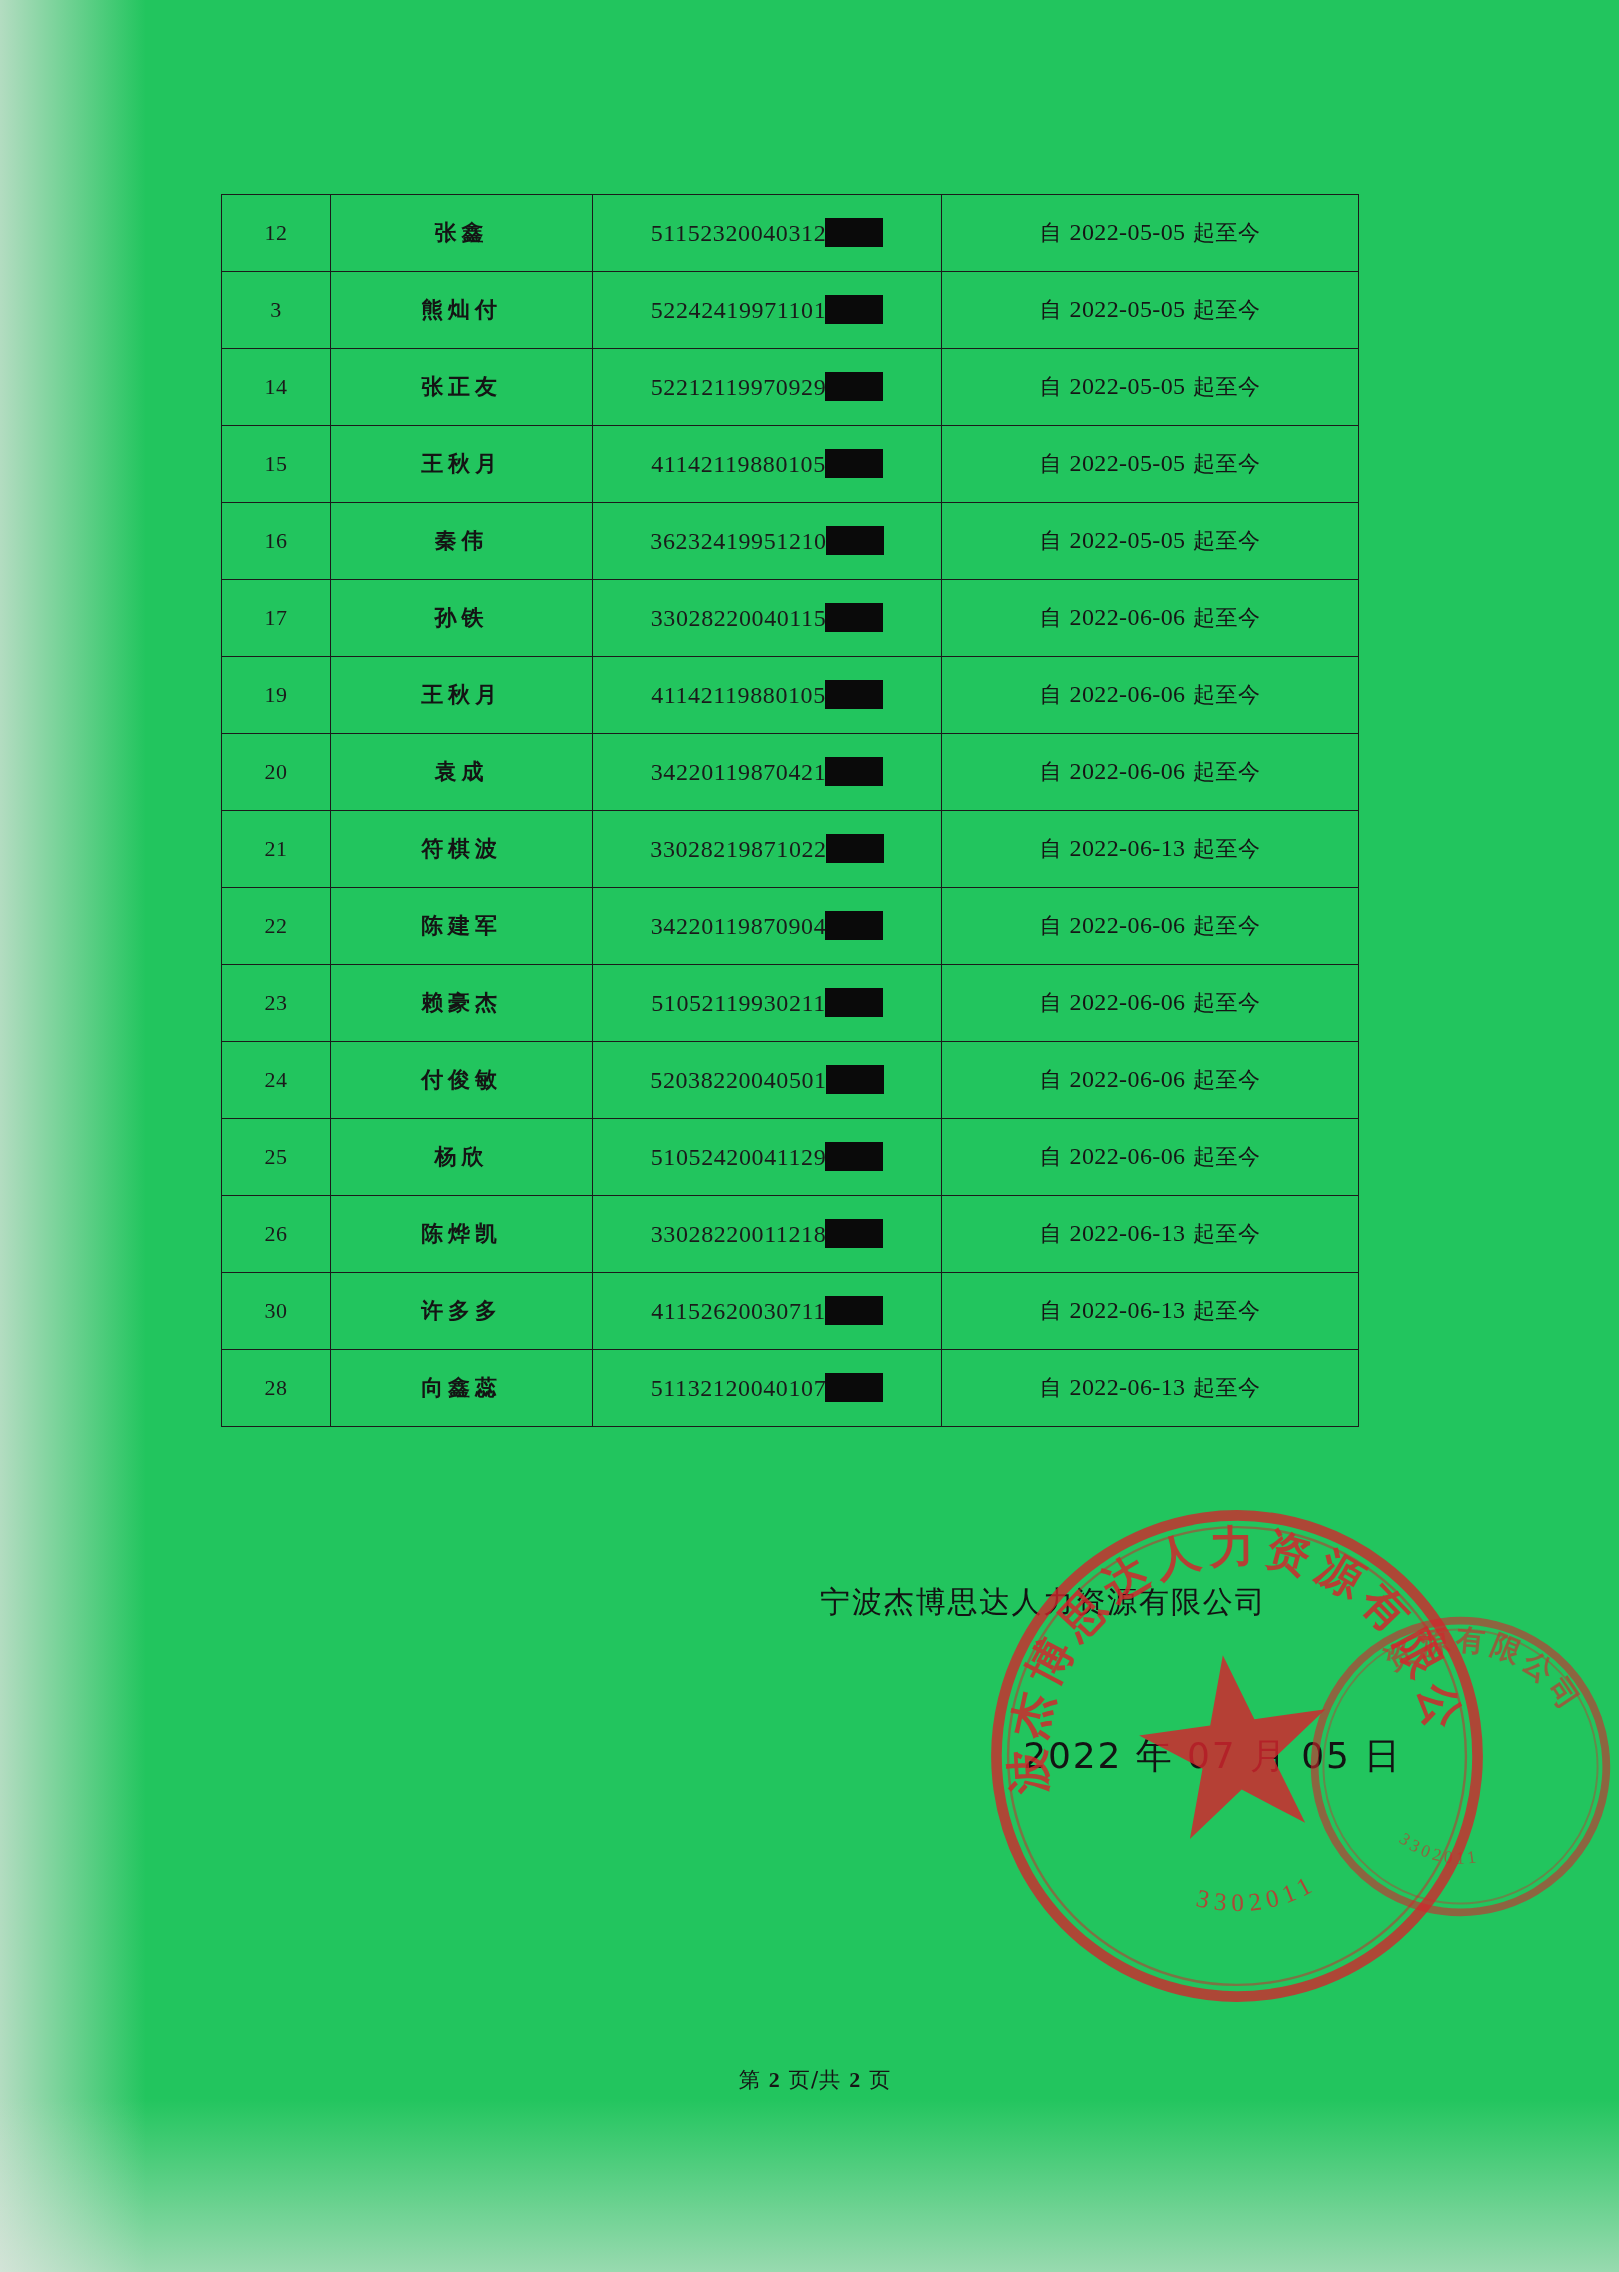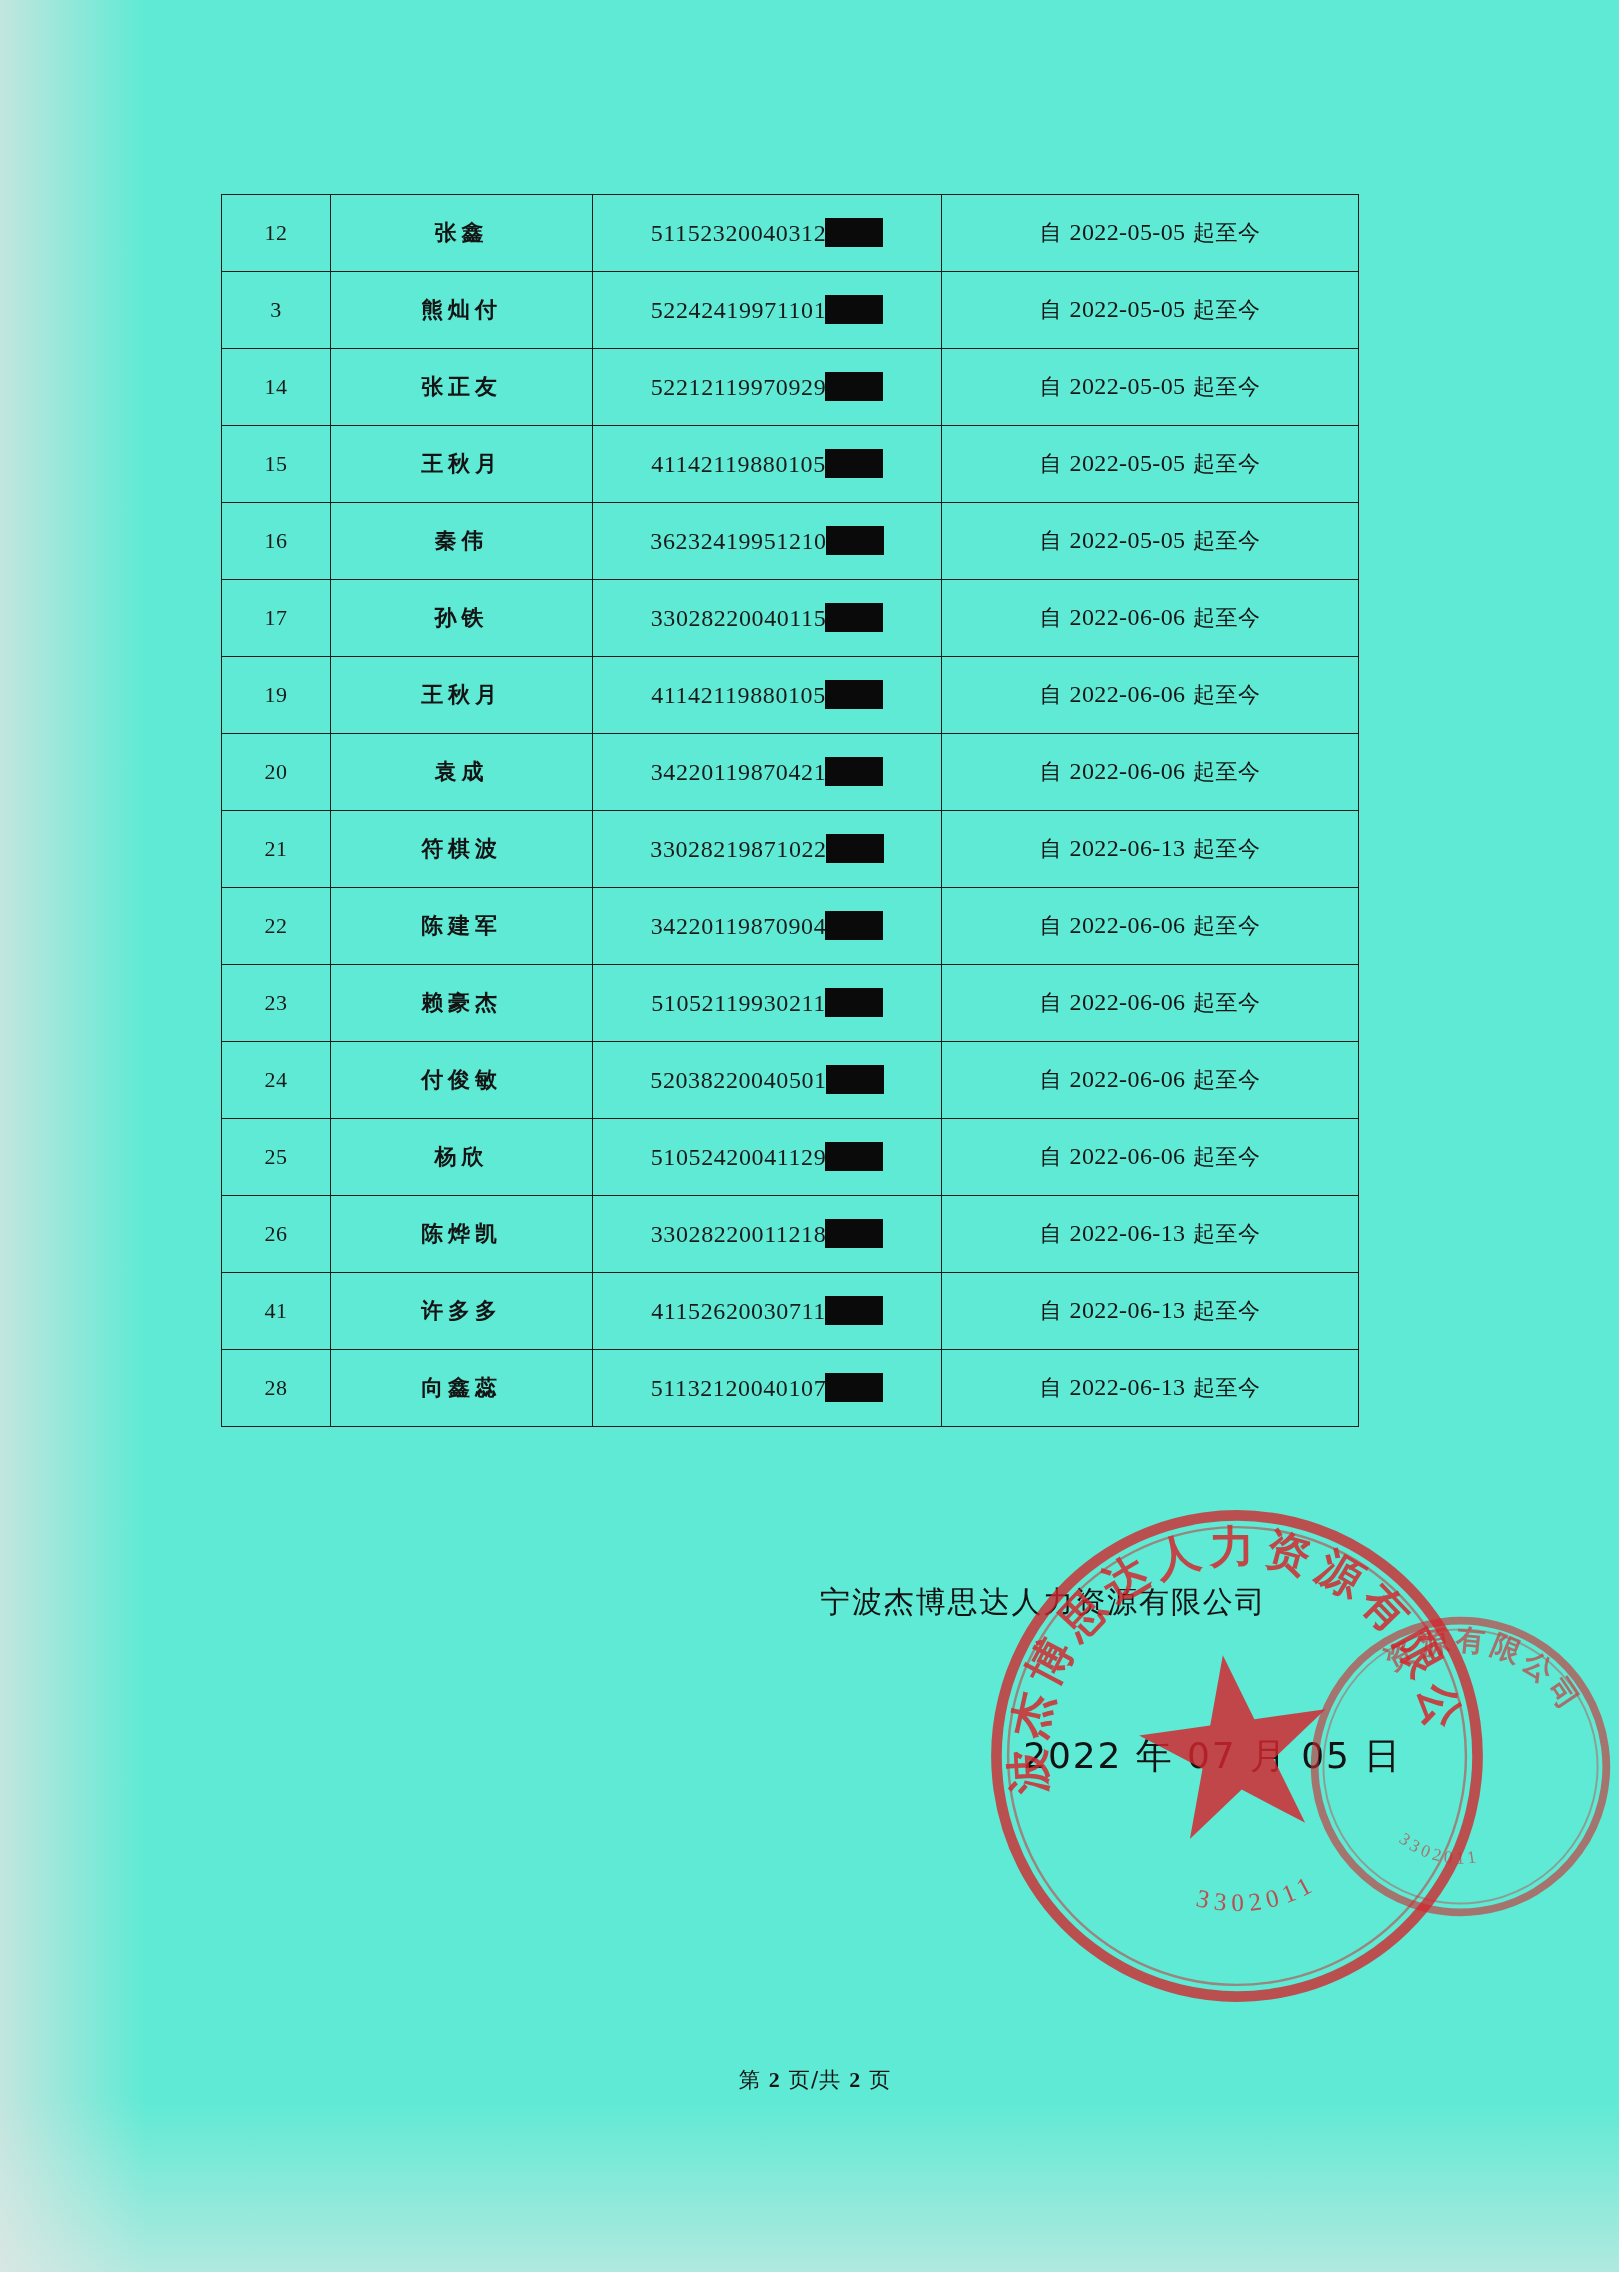--- a/index.html
+++ b/index.html
@@ -12,21 +12,21 @@
     height: 2273px;
     position: relative;
     font-family: "Liberation Serif", serif;
     color: #1a1a1a;
     overflow: hidden;
   }
 
   .page {
     position: absolute;
     inset: 0;
-    background: #5eead4;
+    background: #22c55e;
   }
 
   
   .scan-edge-left {
     position: absolute;
     left: 0; top: 0; bottom: 0; width: 146px;
     background: linear-gradient(to right, rgba(228,228,226,0.75), rgba(255,255,255,0));
     pointer-events: none;
   }
   .scan-edge-bottom {
@@ -266,21 +266,21 @@
             <td class="id-cell"><span class="id-num">51052420041129</span><span class="redaction"></span></td>
             <td class="period-cell"><span>自</span> <span class="num">2022-06-06</span> <span>起至今</span></td>
           </tr>
           <tr>
             <td class="idx-cell">26</td>
             <td class="name-cell">陈烨凯</td>
             <td class="id-cell"><span class="id-num">33028220011218</span><span class="redaction"></span></td>
             <td class="period-cell"><span>自</span> <span class="num">2022-06-13</span> <span>起至今</span></td>
           </tr>
           <tr>
-            <td class="idx-cell">41</td>
+            <td class="idx-cell">30</td>
             <td class="name-cell">许多多</td>
             <td class="id-cell"><span class="id-num">41152620030711</span><span class="redaction"></span></td>
             <td class="period-cell"><span>自</span> <span class="num">2022-06-13</span> <span>起至今</span></td>
           </tr>
           <tr>
             <td class="idx-cell">28</td>
             <td class="name-cell">向鑫蕊</td>
             <td class="id-cell"><span class="id-num">51132120040107</span><span class="redaction"></span></td>
             <td class="period-cell"><span>自</span> <span class="num">2022-06-13</span> <span>起至今</span></td>
           </tr>

